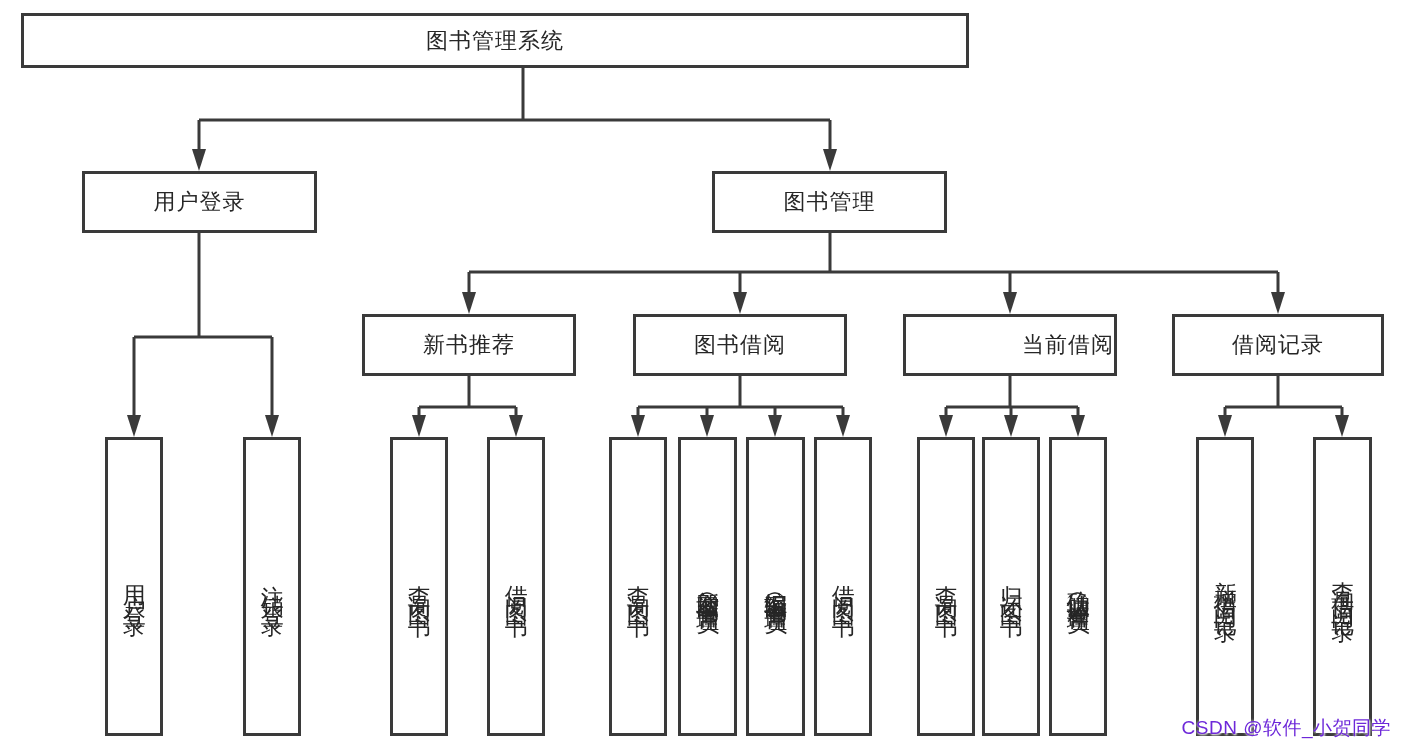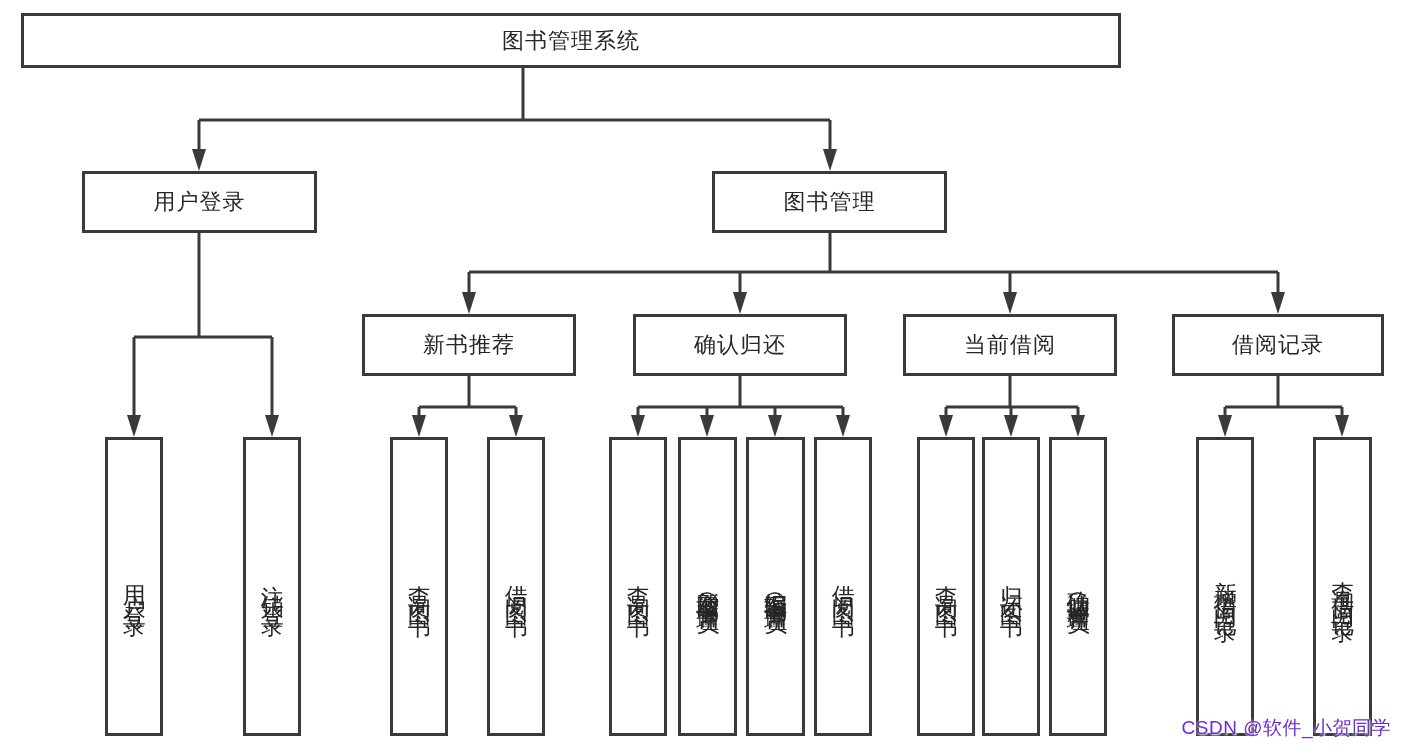--- a/index.html
+++ b/index.html
@@ -14,26 +14,26 @@
     color:#262626; font-size:22px; letter-spacing:1px;
     z-index:2;
   }
   .vtext {
     writing-mode:vertical-rl; text-orientation:mixed;
     font-size:23px; letter-spacing:10px; line-height:1.1;
   }
   .vtext.long { letter-spacing:3px; }
   .vtext.mid  { letter-spacing:8px; }
   
-  #n-root   { left:21px;  top:13px;  width:1100px; height:55px; }
+  #n-root   { left:21px;  top:13px;  width:948px; height:55px; }
   #n-l2-a   { left:82px;  top:171px; width:235px;  height:62px; }
   #n-l2-b   { left:712px; top:171px; width:235px;  height:62px;font-family:Liberation Serif, serif; }
   #n-l3-a   { left:362px; top:314px; width:214px;  height:62px; }
   #n-l3-b   { left:633px; top:314px; width:214px;  height:62px; }
-  #n-l3-c   { left:903px; top:314px; width:214px;  height:62px; }
+  #n-l3-c   { left:903px; top:314px; width:214px;  height:62px;justify-content:flex-end; }
   #n-l3-d   { left:1172px;top:314px; width:212px;  height:62px; }
   .leaf     { top:437px;  width:58px; height:299px; }
   #lf-1  { left:105px; }  #lf-2  { left:243px; }
   #lf-3  { left:390px; }  #lf-4  { left:487px; }
   #lf-5  { left:609px; }  #lf-6  { left:678px; width:59px; }
   #lf-7  { left:746px; width:59px; }  #lf-8  { left:814px; }
   #lf-9  { left:917px; }  #lf-10 { left:982px; }
   #lf-11 { left:1049px; } #lf-12 { left:1196px; }
   #lf-13 { left:1313px; width:59px; }
   #wires { position:absolute; left:0; top:0; z-index:1; pointer-events:none; }
@@ -101,21 +101,21 @@
     <span>用户登录</span>
   </div>
   <div class="box" id="n-l2-b">
     <span>图书管理</span>
   </div>
 
   <div class="box" id="n-l3-a">
     <span>新书推荐</span>
   </div>
   <div class="box" id="n-l3-b">
-    <span>确认归还</span>
+    <span>图书借阅</span>
   </div>
   <div class="box" id="n-l3-c">
     <span>当前借阅</span>
   </div>
   <div class="box" id="n-l3-d">
     <span>借阅记录</span>
   </div>
 
   <div class="box leaf" id="lf-1">
     <span class="vtext">用户登录</span>

